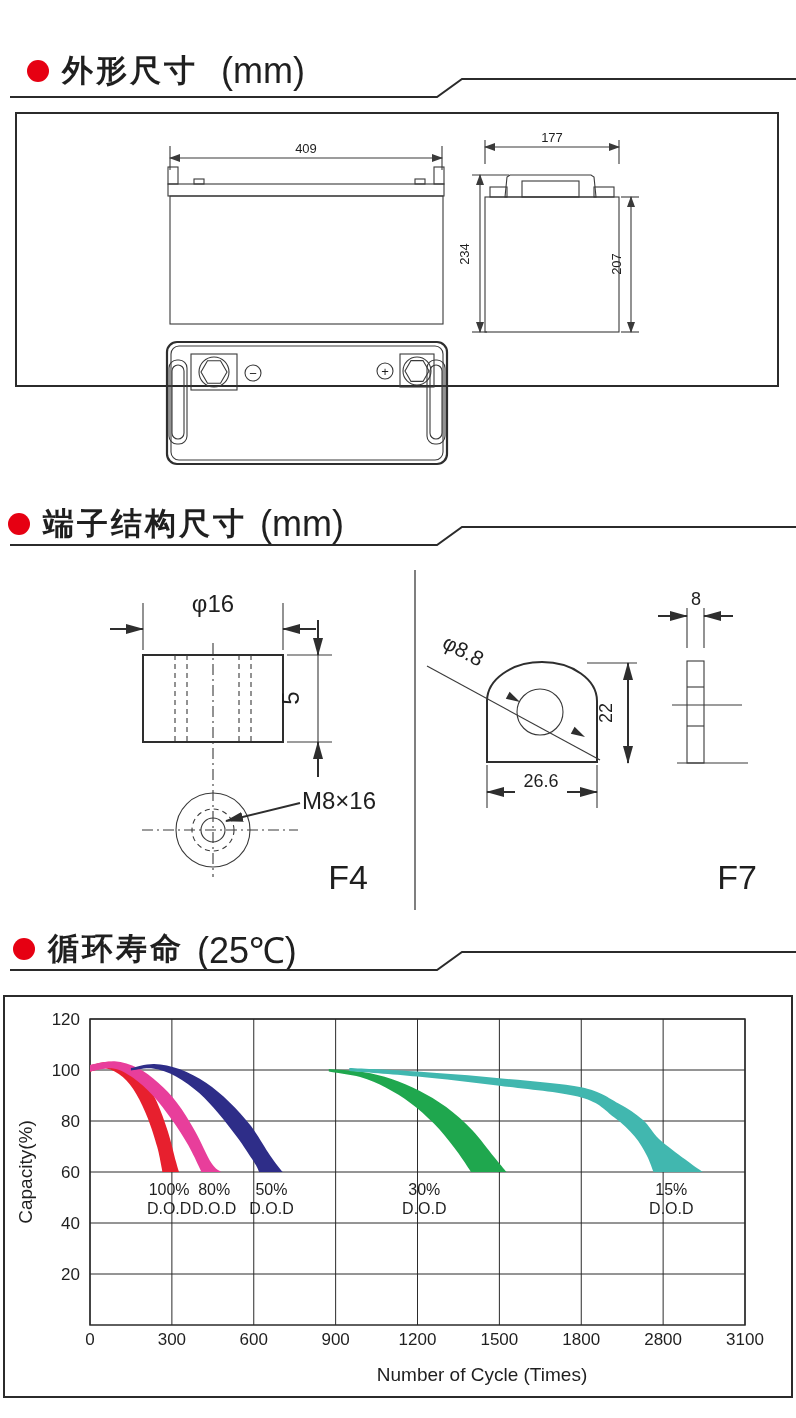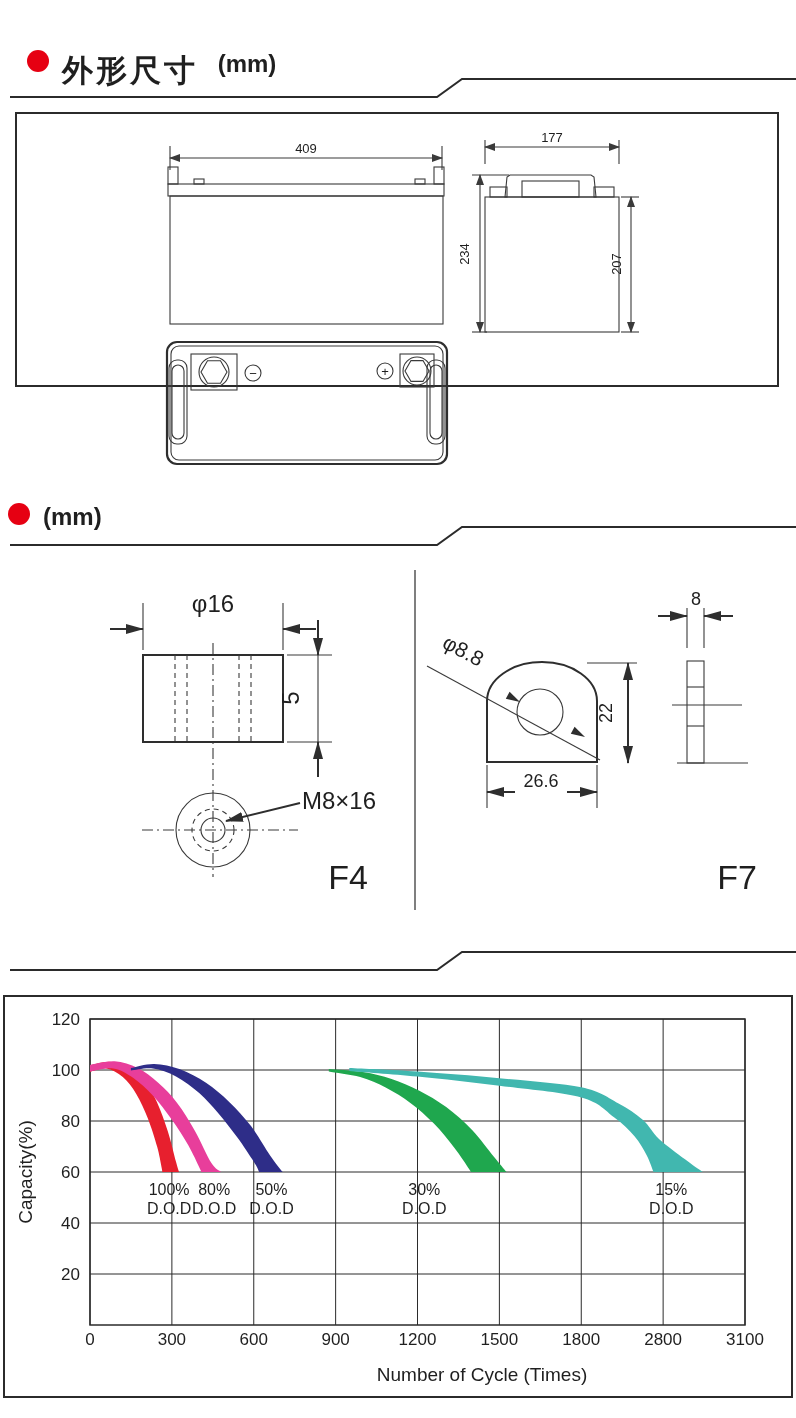--- a/index.html
+++ b/index.html
@@ -1,23 +1,23 @@
 <!DOCTYPE html>
 <html><head>
 <meta charset="utf-8">
 <style>
   *{margin:0;padding:0;box-sizing:border-box}
   html,body{background:#fff}
   .page{position:relative;width:796px;height:1418px;background:#fff;overflow:hidden;
         font-family:"Liberation Sans",sans-serif;color:#1f1f1f}
-  .hdr{position:absolute;display:flex;align-items:flex-start;gap:13px;height:42px}
+  .hdr{position:absolute;display:flex;align-items:center;gap:13px;height:42px}
   .dot{width:22px;height:22px;border-radius:50%;background:#e60012;flex:0 0 auto}
   .zh{font-family:"DejaVu Serif","DejaVu Sans",serif;font-size:31px;font-weight:600;
       letter-spacing:3px;white-space:pre}
-  .sfx{font-size:24px;font-weight:700;white-space:pre;letter-spacing:0}
+  .sfx{font-size:36px;font-weight:400;white-space:pre;letter-spacing:0}
   .rule{position:absolute;left:0}
   .box{position:absolute;border:2px solid #2b2b2b;background:#fff}
   svg text{font-family:"Liberation Sans",sans-serif;fill:#1f1f1f}
   .ln{stroke:#3a3a3a;stroke-width:1.1;fill:none}
   .lnb{stroke:#2e2e2e;stroke-width:2;fill:none}
   .dash{stroke-dasharray:5,4}
   .cline{stroke-dasharray:11,4,2,4}
   .dim{font-size:13px}
   .dimL{font-size:24px}
   .dimM{font-size:18px}
@@ -111,20 +111,21 @@
         <rect class="ln" x="152" y="246" width="18" height="84" rx="8" stroke-width="1.5"></rect>
         <rect class="ln" x="155" y="251" width="12" height="74" rx="6"></rect>
         <rect class="ln" x="410" y="246" width="18" height="84" rx="8" stroke-width="1.5"></rect>
         <rect class="ln" x="413" y="251" width="12" height="74" rx="6"></rect>
       </g>
     </svg>
   </div>
 
   <div class="hdr" style="left:8px;top:503px">
     <span class="dot"></span>
+    <span class="zh">端子结构尺寸</span>
       <span class="sfx">(mm)</span>
   </div>
   <svg class="rule" style="top:523px" width="796" height="26" viewBox="0 0 796 26">
     <polyline points="10,22 437,22 462,4 796,4" fill="none" stroke="#2b2b2b" stroke-width="2"></polyline>
   </svg>
 
   <svg style="position:absolute;left:0;top:565px" width="796" height="350" viewBox="0 0 796 350">
     <line x1="415" y1="5" x2="415" y2="345" stroke="#555" stroke-width="1.5"></line>
 
     <g>
@@ -186,20 +187,25 @@
       <line class="ln" x1="677" y1="198" x2="748" y2="198"></line>
 
       <line class="ln" x1="587" y1="98" x2="637" y2="98"></line>
       <line class="lnb" x1="628" y1="98" x2="628" y2="198" stroke-width="1.4" marker-start="url(#arL)" marker-end="url(#arL)"></line>
       <text class="dimM" x="612" y="148" text-anchor="middle" transform="rotate(-90 612 148)">22</text>
 
       <text class="fig" x="737" y="324" text-anchor="middle">F7</text>
     </g>
   </svg>
 
+  <div class="hdr" style="left:13px;top:928px">
+    <span class="dot"></span>
+    <span class="zh">循环寿命</span>
+      <span class="sfx">(25℃)</span>
+  </div>
   <svg class="rule" style="top:948px" width="796" height="26" viewBox="0 0 796 26">
     <polyline points="10,22 437,22 462,4 796,4" fill="none" stroke="#2b2b2b" stroke-width="2"></polyline>
   </svg>
 
   <div class="box" style="left:3px;top:995px;width:790px;height:403px">
     <svg id="cycleChart" width="786" height="399" viewBox="0 0 786 399">
         <line x1="85" y1="22" x2="85" y2="328" stroke="#2b2b2b" stroke-width="1"></line>
         <text x="85" y="348" text-anchor="middle" class="tick">0</text>
         <line x1="166.875" y1="22" x2="166.875" y2="328" stroke="#2b2b2b" stroke-width="1"></line>
         <text x="166.875" y="348" text-anchor="middle" class="tick">300</text>

